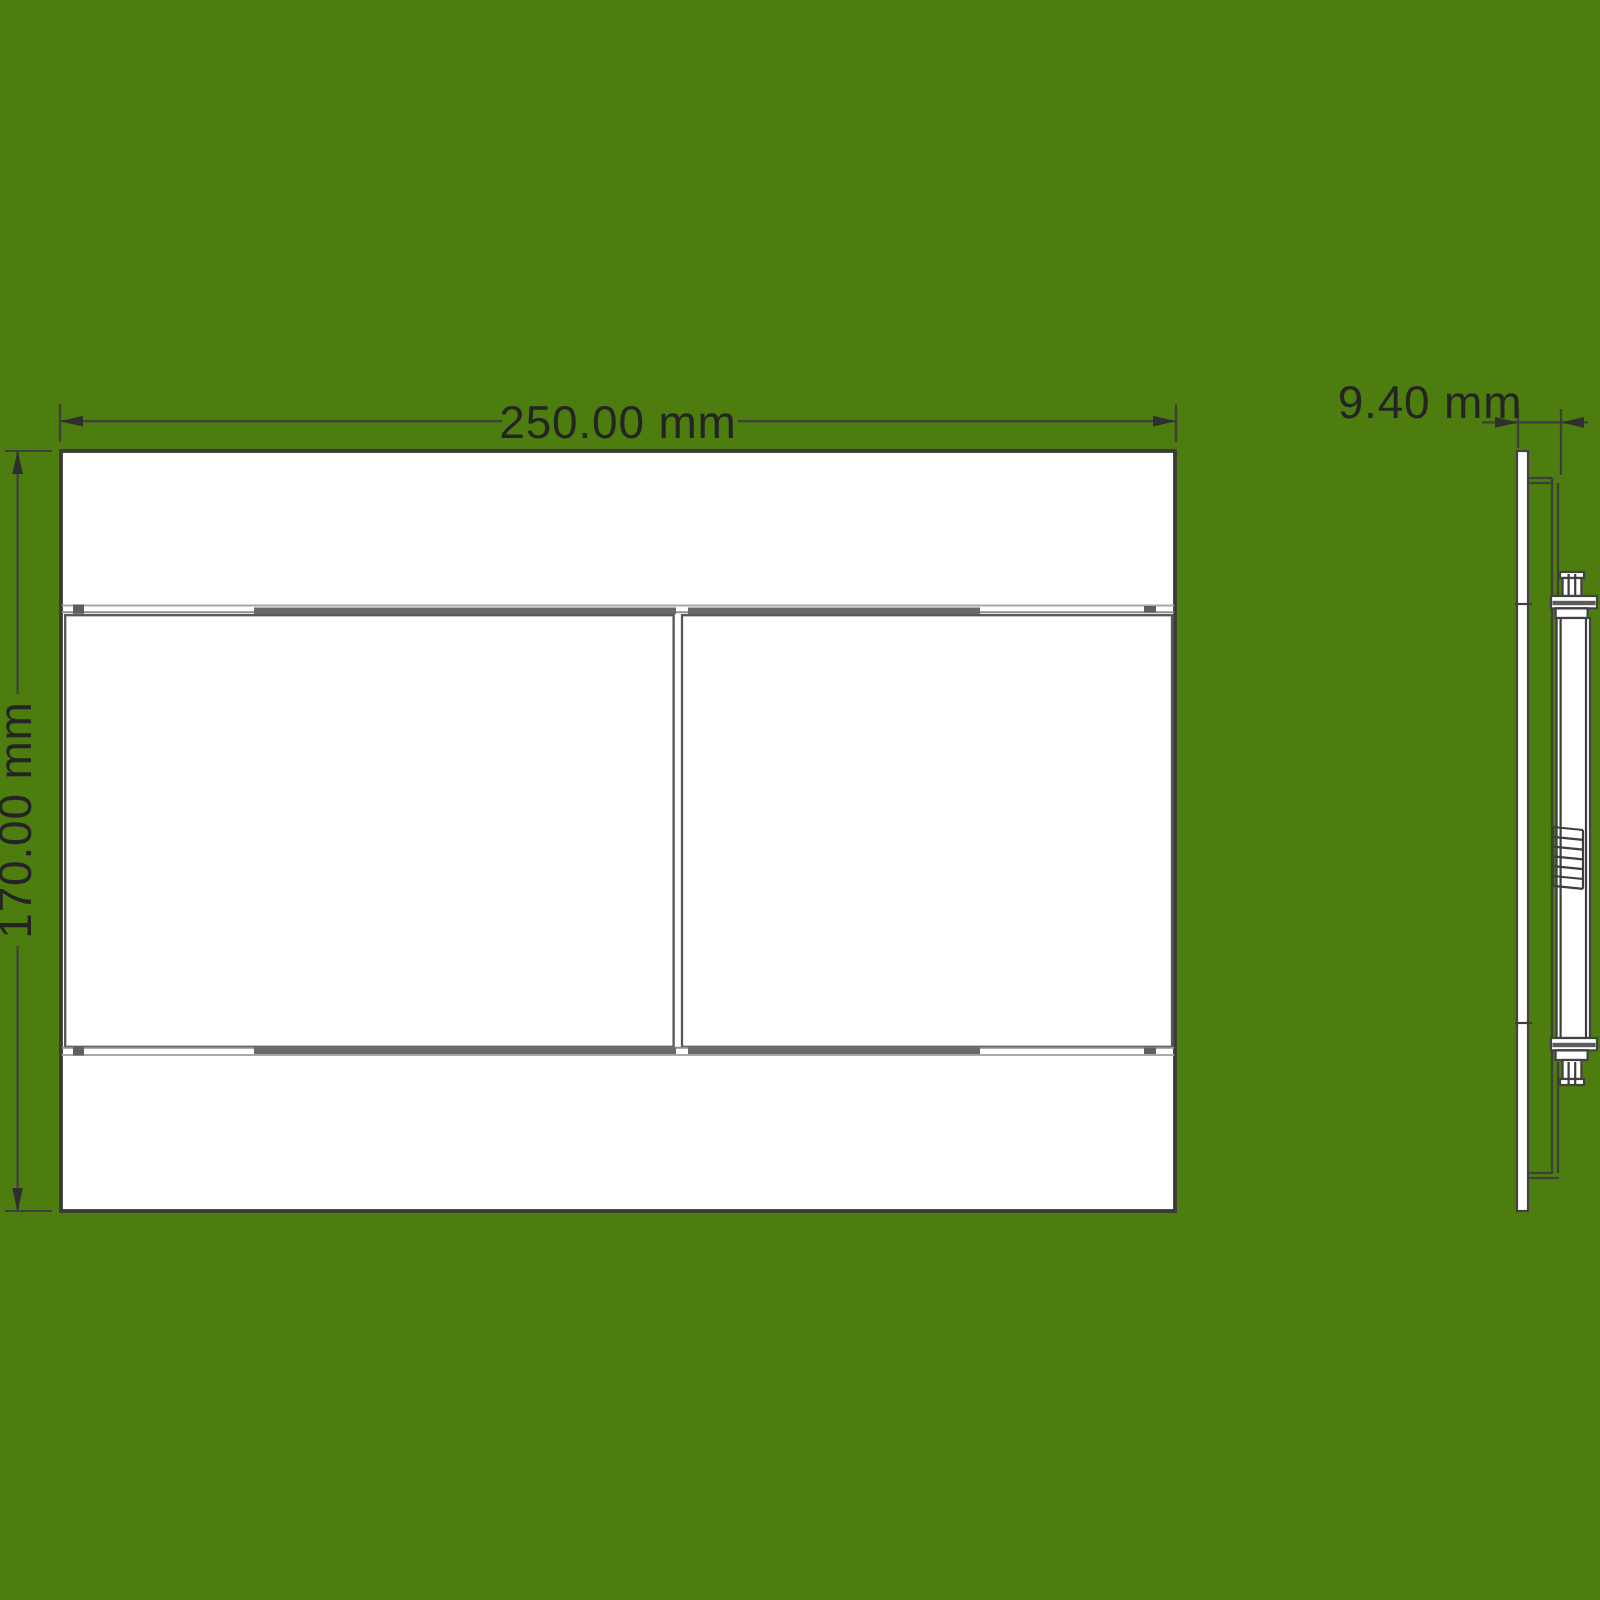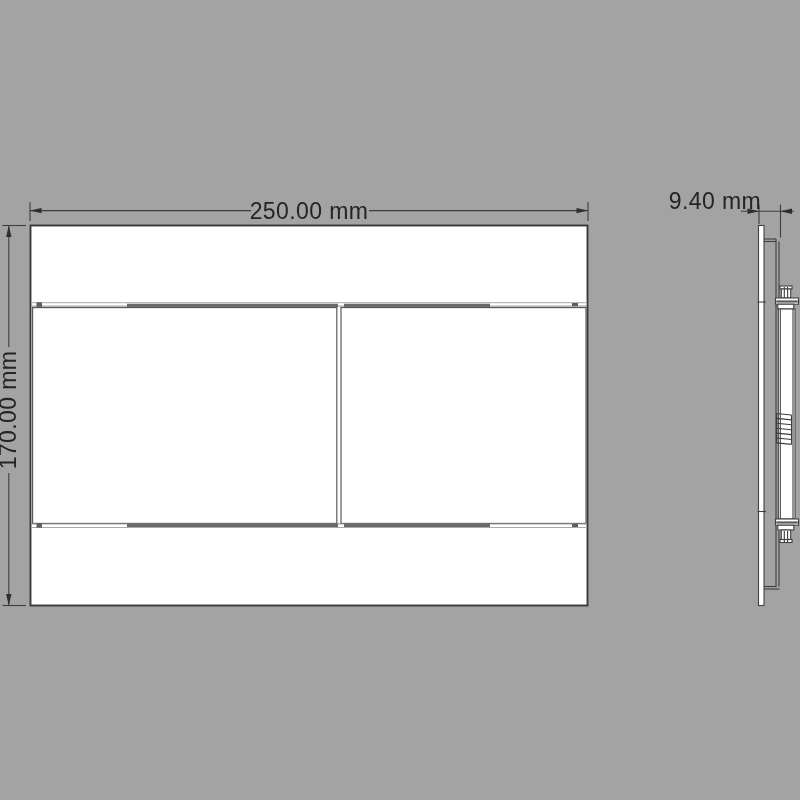--- a/index.html
+++ b/index.html
@@ -4,21 +4,21 @@
 <style>
   html, body {
     margin: 0;
     padding: 0;
     background: #ffffff;
   }
   .sheet {
     position: relative;
     width: 800px;
     height: 800px;
-    background: #a3a3a3;
+    background: #4d7c0f;
     font-family: "Liberation Sans", sans-serif;
     overflow: hidden;
   }
   svg { display: block; }
 
   
   .ln      { stroke: #3e3e3e; stroke-width: 1.1; fill: none; stroke-linecap: butt; }
   .ln-mid  { stroke: #8e8e8e; stroke-width: 1;   fill: none; }
   .ln-lt   { stroke: #a8a8a8; stroke-width: 1;   fill: none; }
   .seam-dk { stroke: #696969; stroke-width: 3.4; fill: none; }

